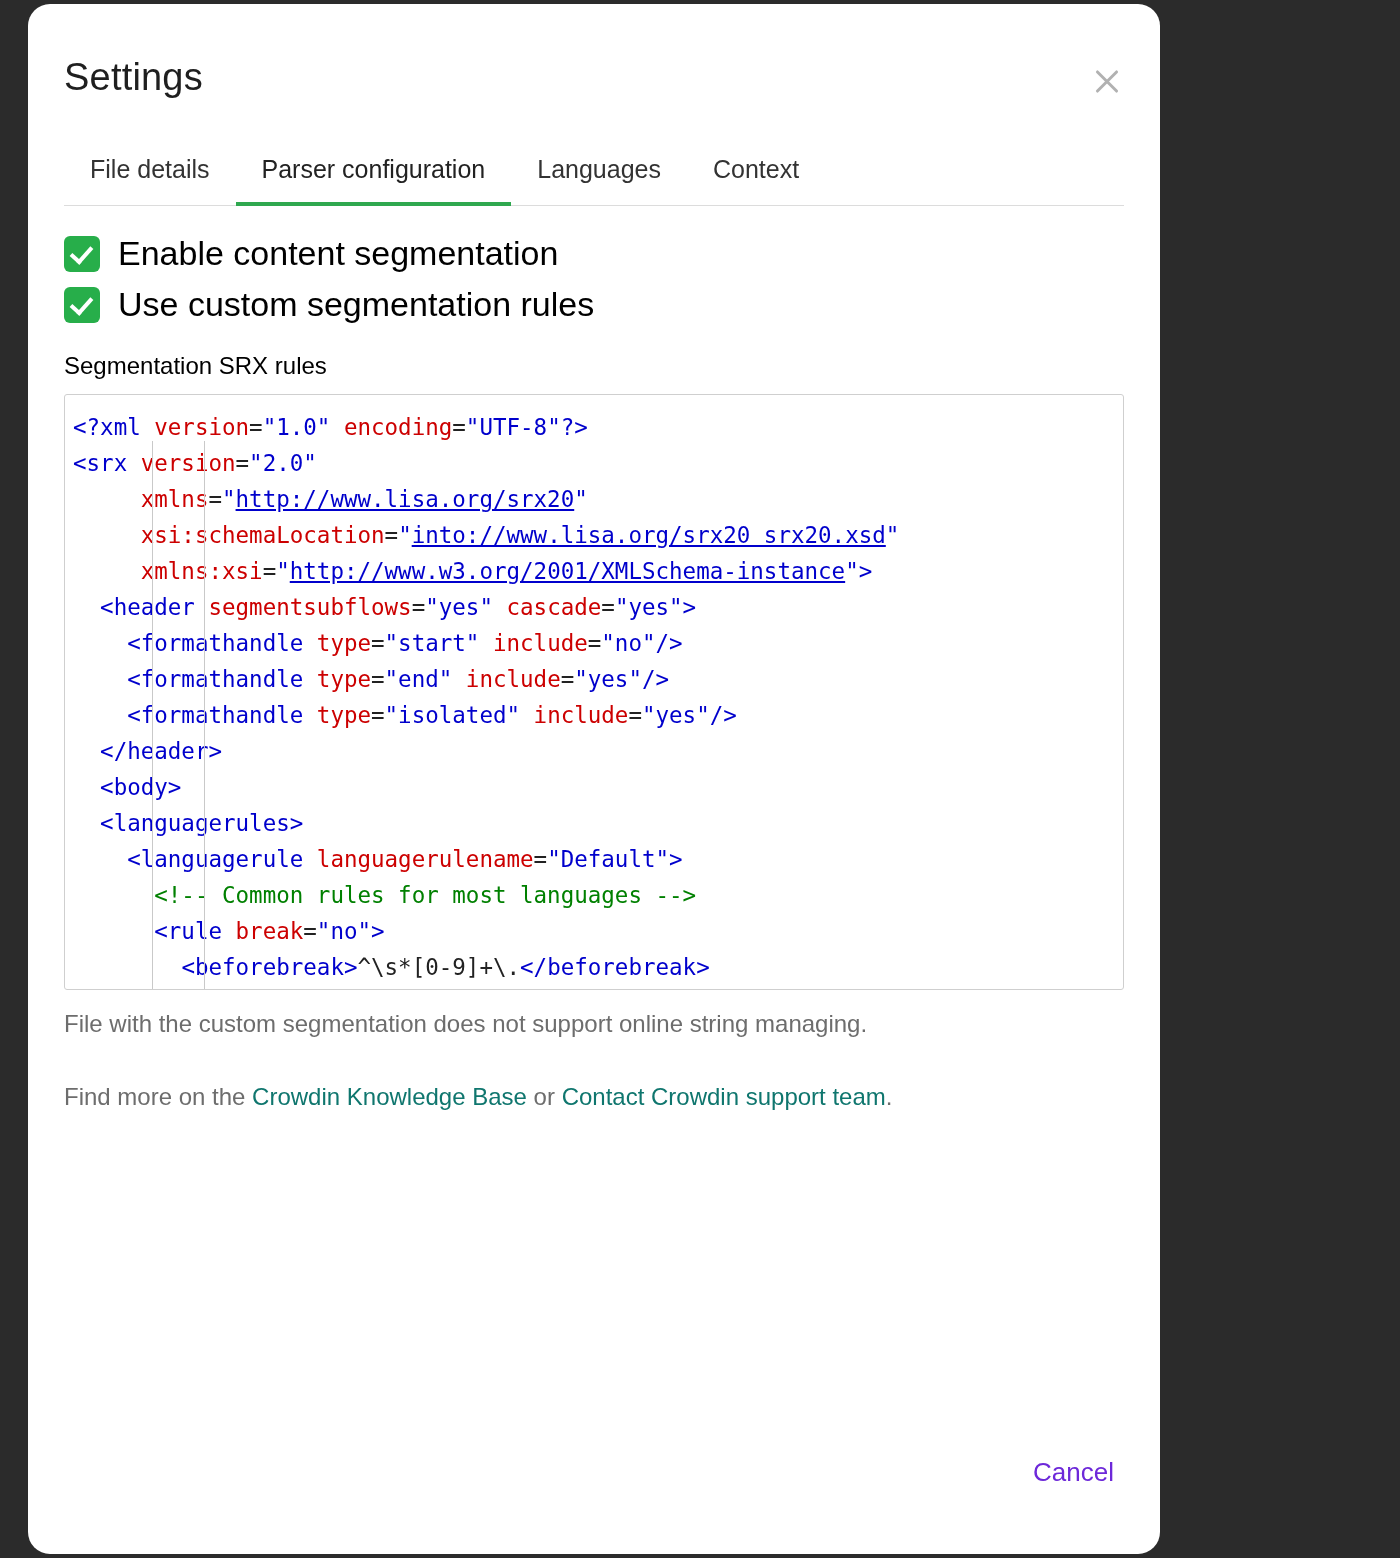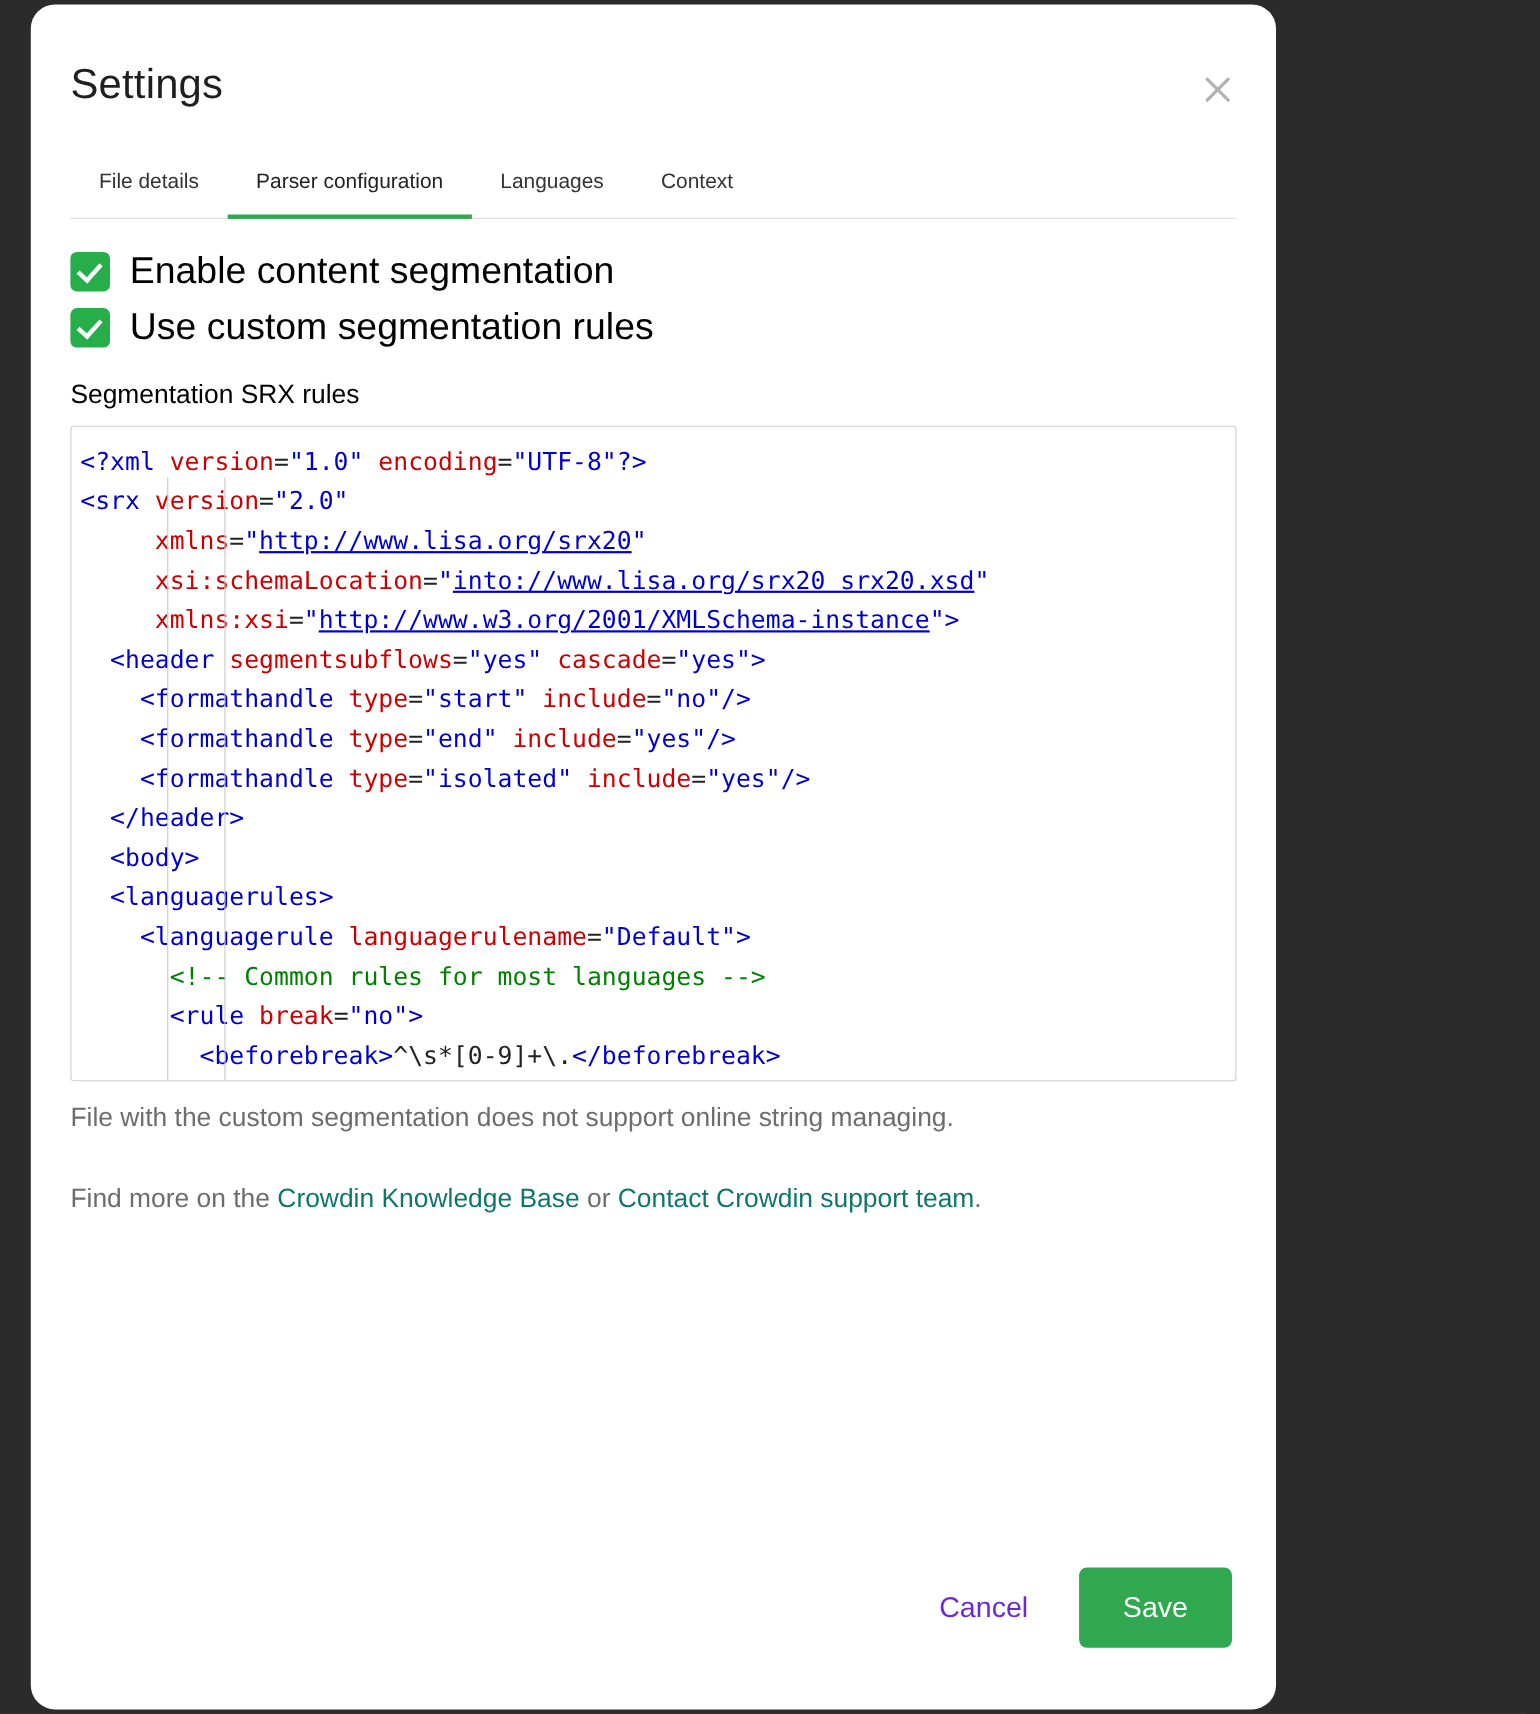--- a/index.html
+++ b/index.html
@@ -59,21 +59,21 @@
   .close-icon::after  { transform: rotate(-45deg); }
 
   .tabs {
     margin: 48px 36px 0 36px;
     border-bottom: 1px solid #dcdcdc;
     display: flex;
     align-items: flex-end;
     gap: 0;
   }
   .tab {
-    font-size: 19px;
+    font-size: 25px;
     color: #333;
     padding: 8px 26px 18px 26px;
     cursor: pointer;
     border-bottom: 4px solid transparent;
     margin-bottom: -1px;
     white-space: nowrap;
     text-align: center;
   }
   .tab.active {
     color: #222;
@@ -249,16 +249,15 @@
         </pre>
     </div>
 
     <div class="desc second">File with the custom segmentation does not support online string managing.</div>
     <div class="desc third"><span>Find more on the </span><a class="green-link">Crowdin Knowledge Base</a><span> or </span><a class="green-link">Contact Crowdin support team</a><span>.</span></div>
 
   </div>
 
   <div class="footer">
     <button class="btn-cancel">Cancel</button>
-    <button class="btn-save">Save</button>
   </div>
 
 </div>
 
 </body></html>

